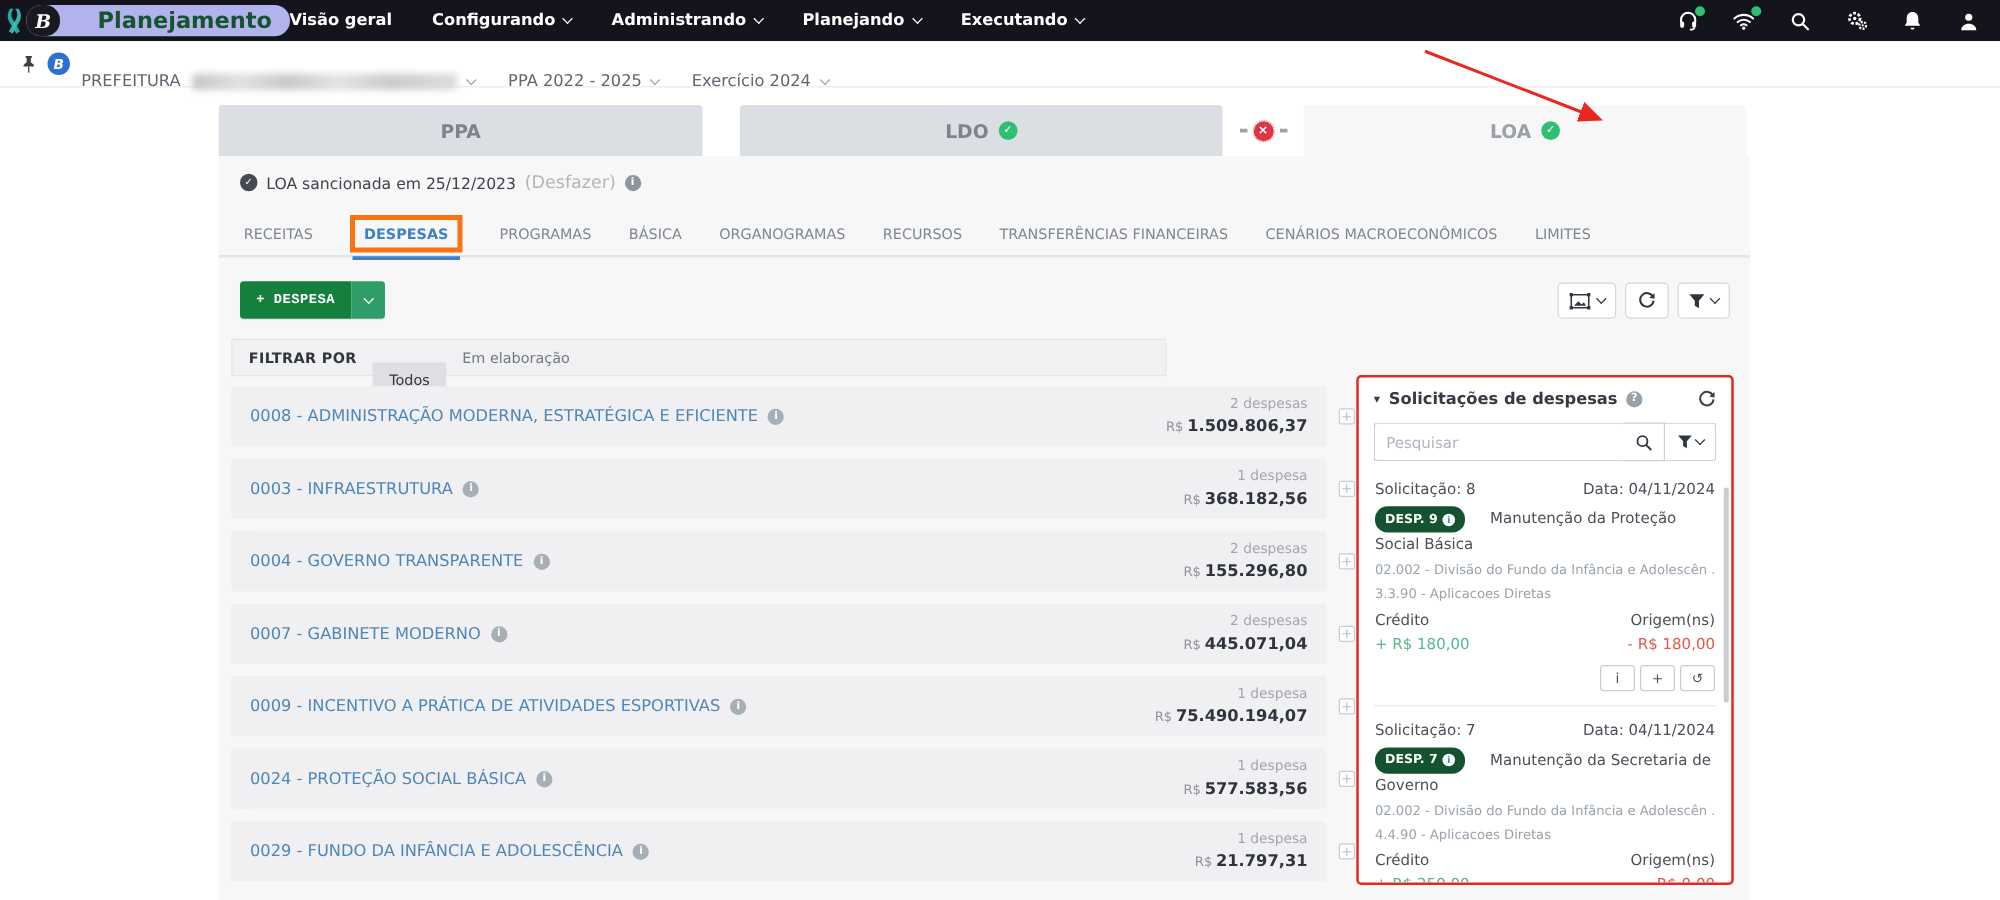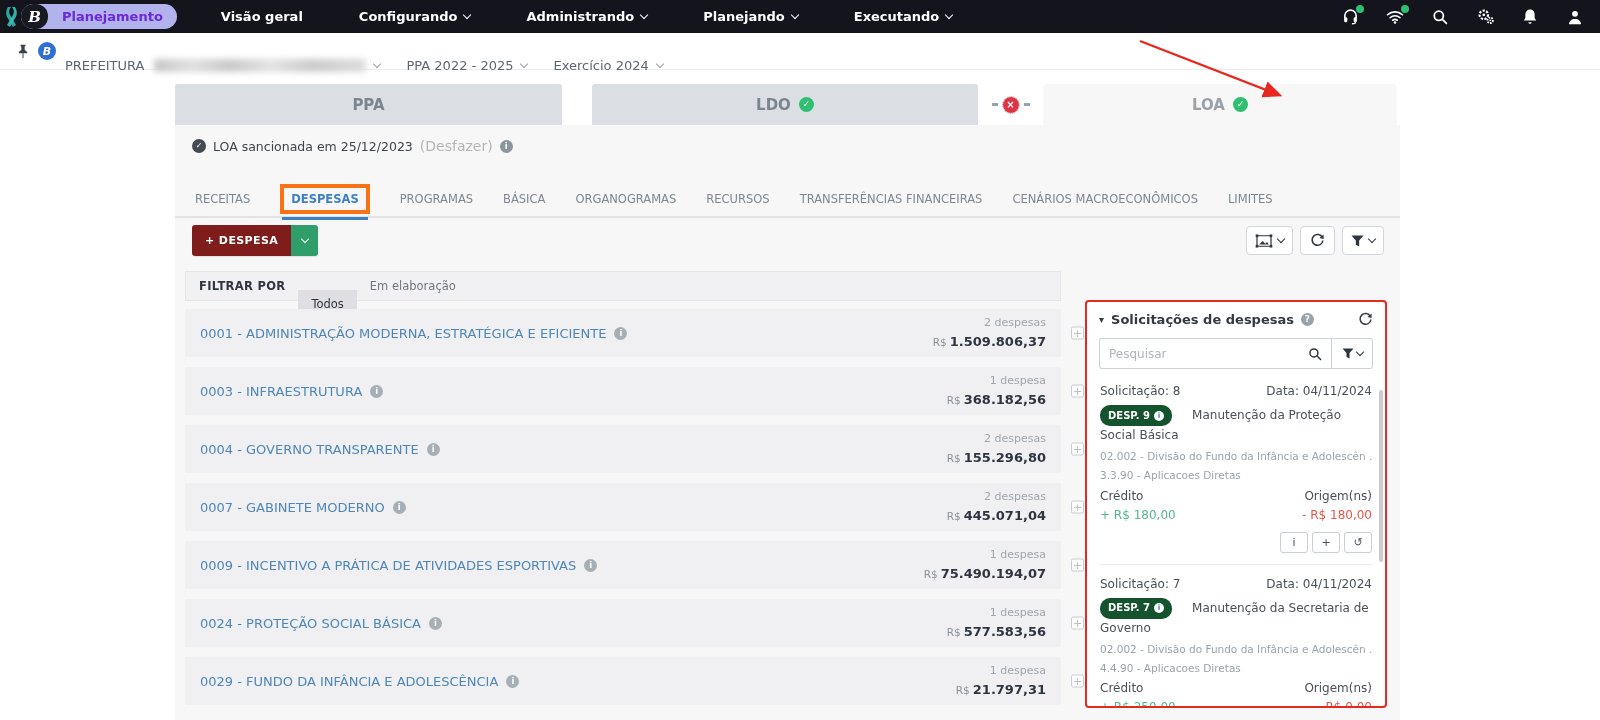--- a/index.html
+++ b/index.html
@@ -5,22 +5,22 @@
   * { margin:0; padding:0; box-sizing:border-box; }
   html,body { width:1600px; height:720px; overflow:hidden; background:#fff;
     font-family:"DejaVu Sans","Liberation Sans",sans-serif; }
 
   
   .topbar { height:33px; background:#14141d; display:flex; align-items:center; padding:0 16px 0 4px; position:relative; z-index:5;}
   .ribbon { width:15px; height:22px; margin-right:2px; }
   .brand { display:flex; align-items:stretch; height:25px; border-radius:13px; background:#b2b2ec; overflow:hidden; }
   .brand-b { width:27px; background:#191922; color:#fff; display:flex; align-items:center; justify-content:center;
     font-family:"DejaVu Serif","Liberation Serif",serif; font-style:italic; font-weight:bold; font-size:15px; border-radius:12px; }
-  .brand-label { padding:0 14px; font-size:13px; font-weight:bold; color:#6d28d9; display:flex; align-items:center; }
-  .nav { display:flex; gap:56px; margin-left:44px; }
+  .brand-label { padding:0 14px; font-size:18px; font-weight:bold; color:#14532d; display:flex; align-items:center;margin-left:16px; }
+  .nav { display:flex; gap:32px; }
   .nav-item { display:flex; align-items:center; gap:7px; color:#fff; font-size:13px; font-weight:600; cursor:pointer; }
   .chev { width:6px; height:6px; border-right:1.6px solid currentColor; border-bottom:1.6px solid currentColor; transform:rotate(45deg); margin-top:-3px; }
   .top-icons { margin-left:auto; display:flex; gap:27px; align-items:center; }
   .icon-wrap { position:relative; width:18px; height:18px; display:flex; align-items:center; justify-content:center; color:#fff; cursor:pointer; }
   .green-dot { position:absolute; top:-3px; right:-5px; width:8px; height:8px; border-radius:50%; background:#2fbf71; }
 
   
   .breadcrumb { height:37px; background:#fff; border-bottom:1px solid #ececee; display:flex; align-items:center; padding:0 17px; gap:9px; color:#5d6771; font-size:13px; position:relative; z-index:5;}
   .b-circle { width:18px; height:18px; border-radius:50%; background:#2e6fd4; color:#fff; font-weight:bold; font-size:11px; display:flex; align-items:center; justify-content:center; font-style:italic;}
   .redacted { width:212px; height:13px; border-radius:3px; margin-left:2px;
@@ -43,35 +43,35 @@
   .tab-loa { width:354px; background:#f7f7f8; color:#9aa1a9; }
   .check { width:15px; height:15px; border-radius:50%; background:#2fbf71; color:#fff; font-size:9px; font-weight:bold; display:flex; align-items:center; justify-content:center; line-height:1; }
 
   .content { position:absolute; left:175px; top:55px; width:1225px; height:595px; background:#f7f7f8; }
 
   .status { position:absolute; left:17px; top:13px; display:flex; align-items:center; gap:7px; font-size:12.5px; color:#3f454d; }
   .check-dark { width:14px; height:14px; border-radius:50%; background:#454b52; color:#fff; font-size:8px; font-weight:bold; display:flex; align-items:center; justify-content:center; line-height:1; }
   .undo { color:#b5b5b5; font-size:14px; cursor:pointer; }
   .info-g { width:13px; height:13px; border-radius:50%; background:#8b959d; color:#fff; font-size:8.5px; font-weight:bold; display:flex; align-items:center; justify-content:center; line-height:1; }
 
-  .subtabs { position:absolute; left:0; right:0; top:56px; height:37px; display:flex; align-items:center; gap:30px;
+  .subtabs { position:absolute; left:0; right:0; top:44px; height:37px; display:flex; align-items:center; gap:30px;
     padding:0 20px; border-bottom:2px solid #e1e4e7; font-size:11.5px; color:#7e8790; }
   .subtab { cursor:pointer; white-space:nowrap; }
   .subtab.active { color:#3e80c6; font-weight:bold; border:4px solid #f97316; padding:4px 7px; position:relative; }
   .subtab.active::after { content:''; position:absolute; left:-2px; right:-2px; bottom:-10px; height:3px; background:#3e80c6; }
 
   .add-btn { position:absolute; left:17px; top:100px; display:flex; cursor:pointer; box-shadow:0 1px 1px rgba(0,0,0,.08); border-radius:3px; }
-  .add-main { background:#7f1d1d; color:#fff; font-size:11px; font-weight:bold; padding:9px 13px; border-radius:3px 0 0 3px; letter-spacing:.4px; }
+  .add-main { background:#15803d; color:#fff; font-size:11px; font-weight:bold; padding:9px 13px; border-radius:3px 0 0 3px; letter-spacing:.4px;font-family:Liberation Mono, monospace; }
   .add-caret { background:#2f9e68; width:27px; border-radius:0 3px 3px 0; display:flex; align-items:center; justify-content:center; color:#fff; }
 
   .right-tools { position:absolute; right:16px; top:101px; display:flex; gap:7px; }
   .tool-btn { height:29px; min-width:35px; background:#fff; border:1px solid #d3d6da; border-radius:4px;
     display:flex; align-items:center; justify-content:center; gap:5px; color:#2f3640; padding:0 8px; cursor:pointer; }
 
-  .filterbar { position:absolute; left:10px; top:146px; width:876px; height:30px; background:#f1f1f3; border:1px solid #e6e6e9;
+  .filterbar { position:absolute; left:10px; top:146px; width:748px; height:30px; background:#f1f1f3; border:1px solid #e6e6e9;
     display:flex; align-items:center; font-size:11.5px; color:#2f3640; }
   .filter-label { font-weight:bold; padding:0 13px; letter-spacing:.3px; }
   .filter-opt { padding:7px 13px; color:#6f787f; cursor:pointer; height:100%; display:flex; align-items:center; }
   .filter-opt.active { background:#dfdfe3; color:#2f3640;margin-top:36px; }
 
   .rows { position:absolute; left:10px; top:184px; width:876px; }
   .prog-row { position:relative; height:48px; background:#f0f0f2; border-radius:2px; margin-bottom:10px;
     display:flex; align-items:center; justify-content:space-between; padding:0 15px; }
   .prog-link { color:#4e86b8; font-size:13px; display:flex; gap:8px; align-items:center; cursor:pointer; }
   .info-icon { width:13px; height:13px; border-radius:50%; background:#a6aeb6; color:#fff; font-size:8.5px; font-weight:bold;
@@ -300,21 +300,21 @@
     <div class="filterbar">
       <span class="filter-label">FILTRAR POR</span>
       <span class="filter-opt active">Todos</span>
       <span class="filter-opt">Em elaboração</span>
     </div>
 
     <div class="rows">
 
       <div class="prog-row">
         <span class="prog-link">
-          <span>0001 - ADMINISTRAÇÃO MODERNA, ESTRATÉGICA E EFICIENTE</span>
+          <span>0008 - ADMINISTRAÇÃO MODERNA, ESTRATÉGICA E EFICIENTE</span>
             <span class="info-icon">i</span>
         </span>
         <span class="prog-right">
           <div class="prog-count">2 despesas</div>
           <div class="prog-val"><span class="cur">R$</span><span>1.509.806,37</span></div>
         </span>
         <span class="plus-sq">+</span>
       </div>
 
       <div class="prog-row">

